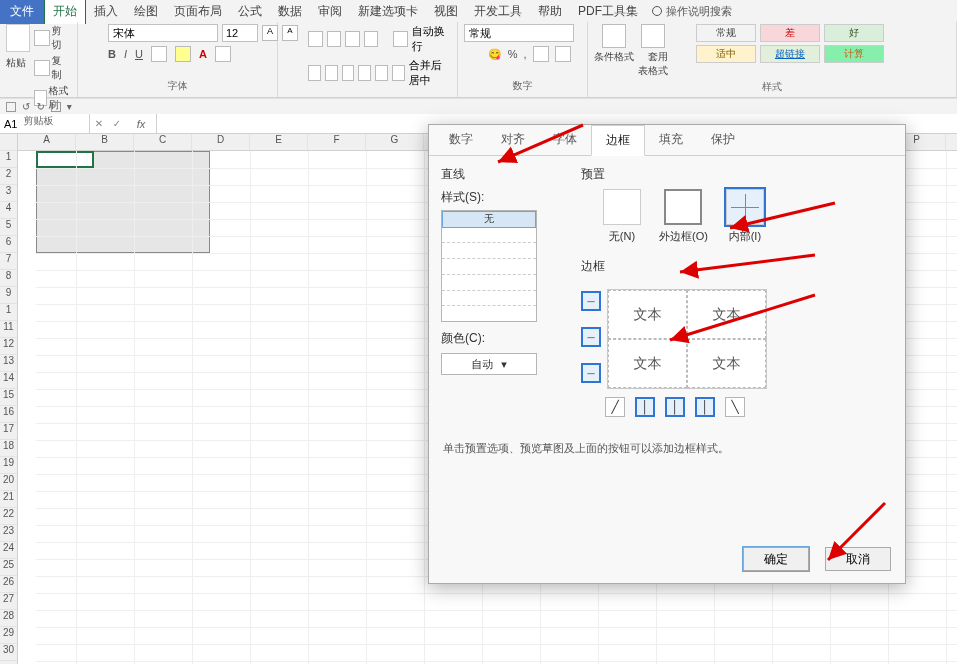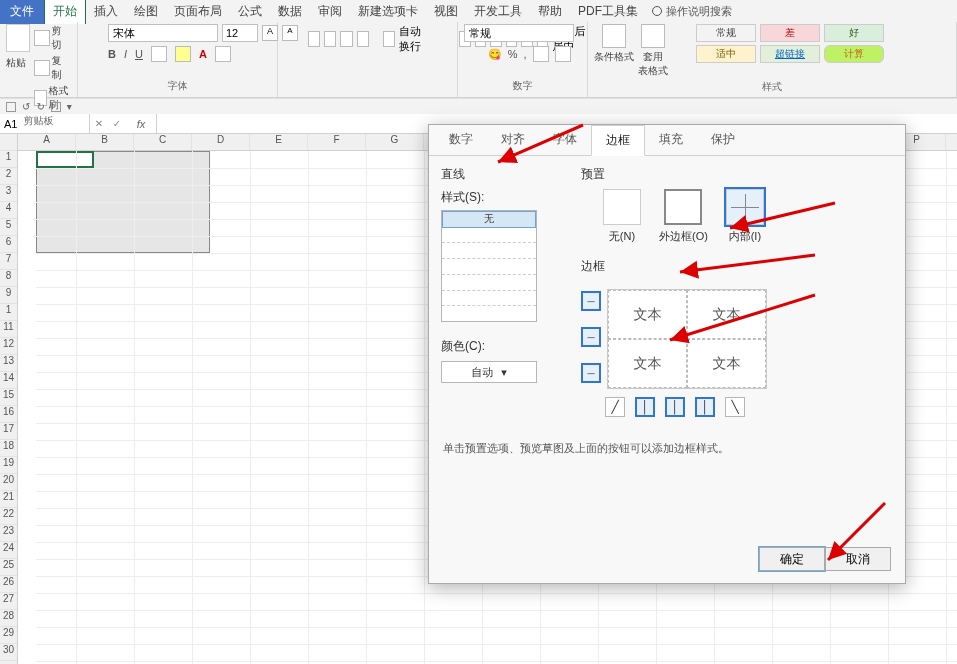--- a/index.html
+++ b/index.html
@@ -23,21 +23,21 @@
 .iconbox { width: 16px; height: 16px; border: 1px solid #bbb; background: #fff; }
 .big-paste { width: 24px; height: 28px; border: 1px solid #ccc; background: #fff; margin-bottom: 2px; }
 .font-sel { width: 110px; height: 18px; border: 1px solid #c0c0c0; background: #fff; font-size: 11px; padding: 0 4px; }
 .size-sel { width: 36px; height: 18px; border: 1px solid #c0c0c0; background: #fff; font-size: 11px; padding: 0 3px; }
 .row { display: flex; gap: 4px; align-items: center; padding-left: 24px; }
 .style-cell { width: 60px; height: 18px; border: 1px solid #ccc; display: flex; align-items: center; justify-content: center; font-size: 10px; }
 .good { background: #d9efdb; color: #375623; }
 .bad { background: #f8d7da; color: #c00; }
 .neutral { background: #fff2cc; color: #7f6000; }
 .link { background: #e2efda; color: #0563c1; text-decoration: underline; }
-.calc { background: #bef264; color: #c65911; border-radius: 6px; }
+.calc { background: #86efac; color: #c65911; }
 
 
 .qat { background: #f3f3f3; height: 16px; display: flex; align-items: center; gap: 6px; padding: 0 6px; color: #666; font-size: 10px; border-top: 1px solid #e2e2e2; }
 .qat .qbtn { width: 10px; height: 10px; border: 1px solid #999; }
 
 
 .formula { display: flex; align-items: center; height: 20px; border-bottom: 1px solid #d0d0d0; }
 .namebox { width: 90px; height: 20px; border-right: 1px solid #d0d0d0; padding: 0 4px; font-size: 11px; display: flex; align-items: center; }
 .fx { width: 30px; text-align: center; color: #666; font-style: italic; font-size: 11px; }
 .fxsmall { width: 18px; text-align: center; color: #888; font-size: 10px; }
@@ -73,21 +73,21 @@
 .preset .pic.in::before, .preset .pic.in::after { content: ""; position: absolute; background: #888; }
 .preset .pic.in::before { left: 50%; top: 4px; bottom: 4px; width: 1px; }
 .preset .pic.in::after { top: 50%; left: 4px; right: 4px; height: 1px; }
 .preset.sel .pic { outline: 2px solid #2e75d6; background: #e6f0fa; }
 .border-area { margin-top: 14px; display: flex; gap: 6px; }
 .smallbtn { width: 20px; height: 20px; border: 1px solid #b5b5b5; background: #fff; display: flex; align-items: center; justify-content: center; }
 .smallbtn.sel { border: 2px solid #2e75d6; background: #e6f0fa; }
 .preview { width: 160px; height: 100px; border: 1px solid #c8c8c8; background: #fff; display: grid; grid-template: 1fr 1fr / 1fr 1fr; }
 .preview div { border: 1px dashed #bbb; display: flex; align-items: center; justify-content: center; font-size: 14px; color: #555; }
 .hint { margin: 14px 14px 0; font-size: 11px; color: #555; }
-.dlg-btns { position: absolute; right: 14px; bottom: 12px; display: flex; }
+.dlg-btns { position: absolute; right: 14px; bottom: 12px; display: flex; gap: 16px; }
 .dlg-btns button { width: 66px; height: 24px; border: 1px solid #aaa; background: #f0f0f0; font-size: 12px; }
 .dlg-btns button.primary { box-shadow: 0 0 0 1px #6aa6dd; }
 
 
 .arrow { position: absolute; pointer-events: none; }
 
 .gridline-v { position: absolute; top: 17px; bottom: 0; border-right: 1px solid #eee; }
 .gridline-h { position: absolute; left: 18px; right: 0; border-bottom: 1px solid #eee; }
 </style>
 </head>
@@ -153,21 +153,21 @@
         <span class="iconbox"></span>
         <span class="iconbox" style="background:#ffff8f"></span>
         <span style="color:#c00"><b>A</b></span>
         <span class="iconbox"></span>
       </div>
     </div>
     <div class="group-label">字体</div>
   </div>
 
   <div class="group" style="width:180px">
-    <div class="group-body" style="flex-direction:row;gap:4px">
+    <div class="group-body" style="flex-direction:column;gap:4px">
       <div class="row">
         <span class="iconbox"></span>
         <span class="iconbox"></span>
         <span class="iconbox"></span>
         <span class="iconbox"></span>
         <span style="width:8px"></span>
         <span class="iconbox"></span>
         <span>自动换行</span>
       </div>
       <div class="row">
@@ -197,21 +197,21 @@
   </div>
 
   <div class="group" style="flex:1">
     <div class="group-body">
       <div class="vcol" style="align-items:center">
         <div class="iconbox" style="width:24px;height:24px"></div>
         <span>条件格式</span>
       </div>
       <div class="vcol" style="align-items:center">
         <div class="iconbox" style="width:24px;height:24px"></div>
-        <span style="white-space:pre-line;text-align:center">套用
+        <span style="white-space:pre-line;text-align:right">套用
 表格式</span>
       </div>
       <div class="vcol" style="gap:3px">
         <div class="row">
           <div class="style-cell">常规</div>
           <div class="style-cell bad">差</div>
           <div class="style-cell good">好</div>
         </div>
         <div class="row">
           <div class="style-cell neutral">适中</div>
@@ -361,21 +361,21 @@
       <div style="margin-top:6px">样式(S):</div>
       <div class="style-list">
         <div class="srow sel">无</div>
         <div class="srow"></div>
         <div class="srow"></div>
         <div class="srow"></div>
         <div class="srow"></div>
         <div class="srow"></div>
         <div class="srow" style="border-bottom:none"></div>
       </div>
-      <div style="margin-top:16px">颜色(C):</div>
+      <div style="margin-top:8px">颜色(C):</div>
       <div class="color-sel">
         <span>自动</span>
         <span style="margin-left:8px">▾</span>
       </div>
     </div>
     <div class="right-col">
       <div>预置</div>
       <div class="preset-row">
         <div class="preset">
           <div class="pic none"></div>

